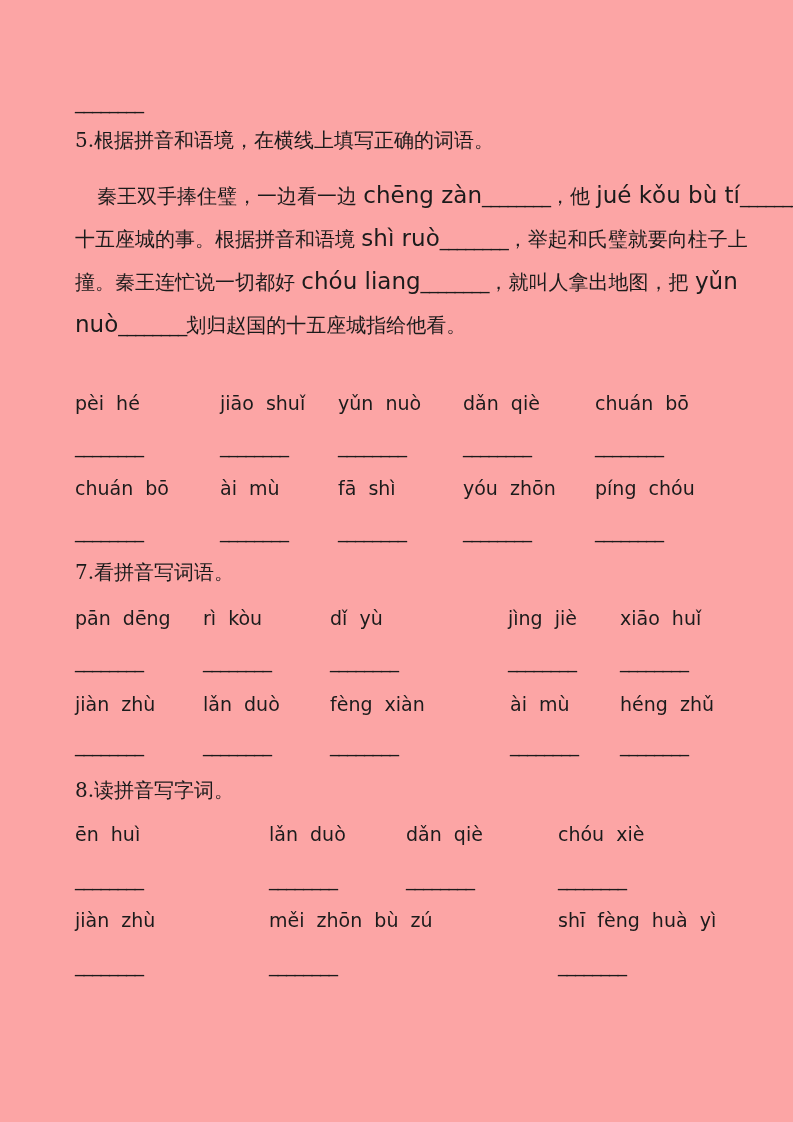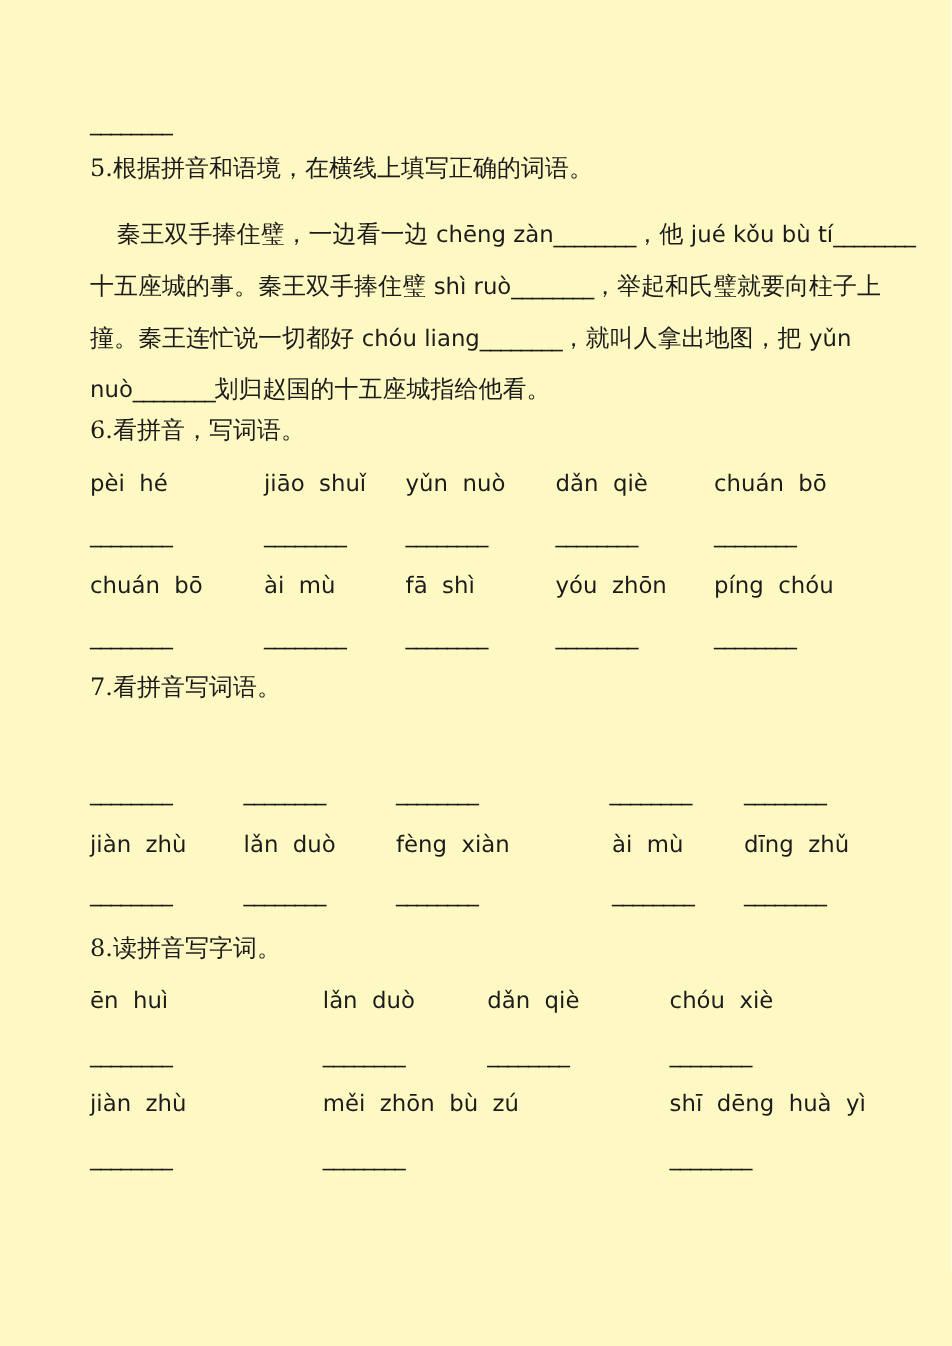--- a/index.html
+++ b/index.html
@@ -1,31 +1,31 @@
 <!DOCTYPE html>
 <html lang="zh"><head>
 <meta charset="utf-8">
 <style>
   html,body{margin:0;padding:0;background:#fff;}
   .page{
     position:relative;
     width:793px;height:1122px;
-    background:#fef9c3;
+    background:#fca5a5;
     overflow:hidden;
     color:#1b1b1b;
   }
   .line{position:absolute;line-height:24px;white-space:nowrap;}
   .cn{
     font-family:"DejaVu Serif","Liberation Serif",serif;
     font-size:20px;
     color:#1b1b1b;
   }
   .py{
     font-family:"DejaVu Sans","Liberation Sans",sans-serif;
-    font-size:19px;
+    font-size:23px;
     color:#1b1b1b;
   }
   .blank{
     font-family:"DejaVu Sans","Liberation Sans",sans-serif;
     font-size:19px;
     letter-spacing:-1px;
     color:#1b1b1b;
   }
   .row{position:absolute;left:0;top:0;width:100%;height:26px;}
   .pw{
@@ -50,27 +50,26 @@
 <body>
 
 <div class="page">
 
   <div class="line blank" style="left:75px;top:90px">________</div>
 
   <div class="line cn" style="left:75px;top:128px">5.根据拼音和语境，在横线上填写正确的词语。</div>
 
   <div class="line indent" style="left:75px;top:183px"><span class="cn">秦王双手捧住璧，一边看一边 </span><span class="py">chēng zàn</span><span class="blank">________</span><span class="cn">，他 </span><span class="py">jué kǒu bù tí</span><span class="blank">________</span></div>
 
-  <div class="line" style="left:75px;top:226px"><span class="cn">十五座城的事。秦王双手捧住璧 </span><span class="py">shì ruò</span><span class="blank">________</span><span class="cn">，举起和氏璧就要向柱子上</span></div>
+  <div class="line" style="left:75px;top:226px"><span class="cn">十五座城的事。根据拼音和语境 </span><span class="py">shì ruò</span><span class="blank">________</span><span class="cn">，举起和氏璧就要向柱子上</span></div>
 
   <div class="line" style="left:75px;top:269px"><span class="cn">撞。秦王连忙说一切都好 </span><span class="py">chóu liang</span><span class="blank">________</span><span class="cn">，就叫人拿出地图，把 </span><span class="py">yǔn</span></div>
 
   <div class="line" style="left:75px;top:312px"><span class="py">nuò</span><span class="blank">________</span><span class="cn">划归赵国的十五座城指给他看。</span></div>
 
-  <div class="line cn" style="left:75px;top:346px">6.看拼音，写词语。</div>
 
   <div class="row" style="top:391px">
     <span class="pw" style="left:75px">pèi  hé</span>
     <span class="pw" style="left:220px">jiāo  shuǐ</span>
     <span class="pw" style="left:338px">yǔn  nuò</span>
     <span class="pw" style="left:463px">dǎn  qiè</span>
     <span class="pw" style="left:595px">chuán  bō</span>
   </div>
   <div class="row" style="top:434px">
     <span class="bw" style="left:75px">________</span>
@@ -89,33 +88,40 @@
   <div class="row" style="top:519px">
     <span class="bw" style="left:75px">________</span>
     <span class="bw" style="left:220px">________</span>
     <span class="bw" style="left:338px">________</span>
     <span class="bw" style="left:463px">________</span>
     <span class="bw" style="left:595px">________</span>
   </div>
 
   <div class="line cn" style="left:75px;top:560px">7.看拼音写词语。</div>
 
+  <div class="row" style="top:606px">
+    <span class="pw" style="left:75px">pān  dēng</span>
+    <span class="pw" style="left:203px">rì  kòu</span>
+    <span class="pw" style="left:330px">dǐ  yù</span>
+    <span class="pw" style="left:508px">jìng  jiè</span>
+    <span class="pw" style="left:620px">xiāo  huǐ</span>
+  </div>
   <div class="row" style="top:649px">
     <span class="bw" style="left:75px">________</span>
     <span class="bw" style="left:203px">________</span>
     <span class="bw" style="left:330px">________</span>
     <span class="bw" style="left:508px">________</span>
     <span class="bw" style="left:620px">________</span>
   </div>
   <div class="row" style="top:692px">
     <span class="pw" style="left:75px">jiàn  zhù</span>
     <span class="pw" style="left:203px">lǎn  duò</span>
     <span class="pw" style="left:330px">fèng  xiàn</span>
     <span class="pw" style="left:510px">ài  mù</span>
-    <span class="pw" style="left:620px">dīng  zhǔ</span>
+    <span class="pw" style="left:620px">héng  zhǔ</span>
   </div>
   <div class="row" style="top:733px">
     <span class="bw" style="left:75px">________</span>
     <span class="bw" style="left:203px">________</span>
     <span class="bw" style="left:330px">________</span>
     <span class="bw" style="left:510px">________</span>
     <span class="bw" style="left:620px">________</span>
   </div>
 
   <div class="line cn" style="left:75px;top:778px">8.读拼音写字词。</div>
@@ -128,21 +134,21 @@
   </div>
   <div class="row" style="top:867px">
     <span class="bw" style="left:75px">________</span>
     <span class="bw" style="left:269px">________</span>
     <span class="bw" style="left:406px">________</span>
     <span class="bw" style="left:558px">________</span>
   </div>
   <div class="row" style="top:908px">
     <span class="pw" style="left:75px">jiàn  zhù</span>
     <span class="pw" style="left:269px">měi  zhōn  bù  zú</span>
-    <span class="pw" style="left:558px">shī  dēng  huà  yì</span>
+    <span class="pw" style="left:558px">shī  fèng  huà  yì</span>
   </div>
   <div class="row" style="top:953px">
     <span class="bw" style="left:75px">________</span>
     <span class="bw" style="left:269px">________</span>
     <span class="bw" style="left:558px">________</span>
   </div>
 
 </div>
 
 </body></html>

